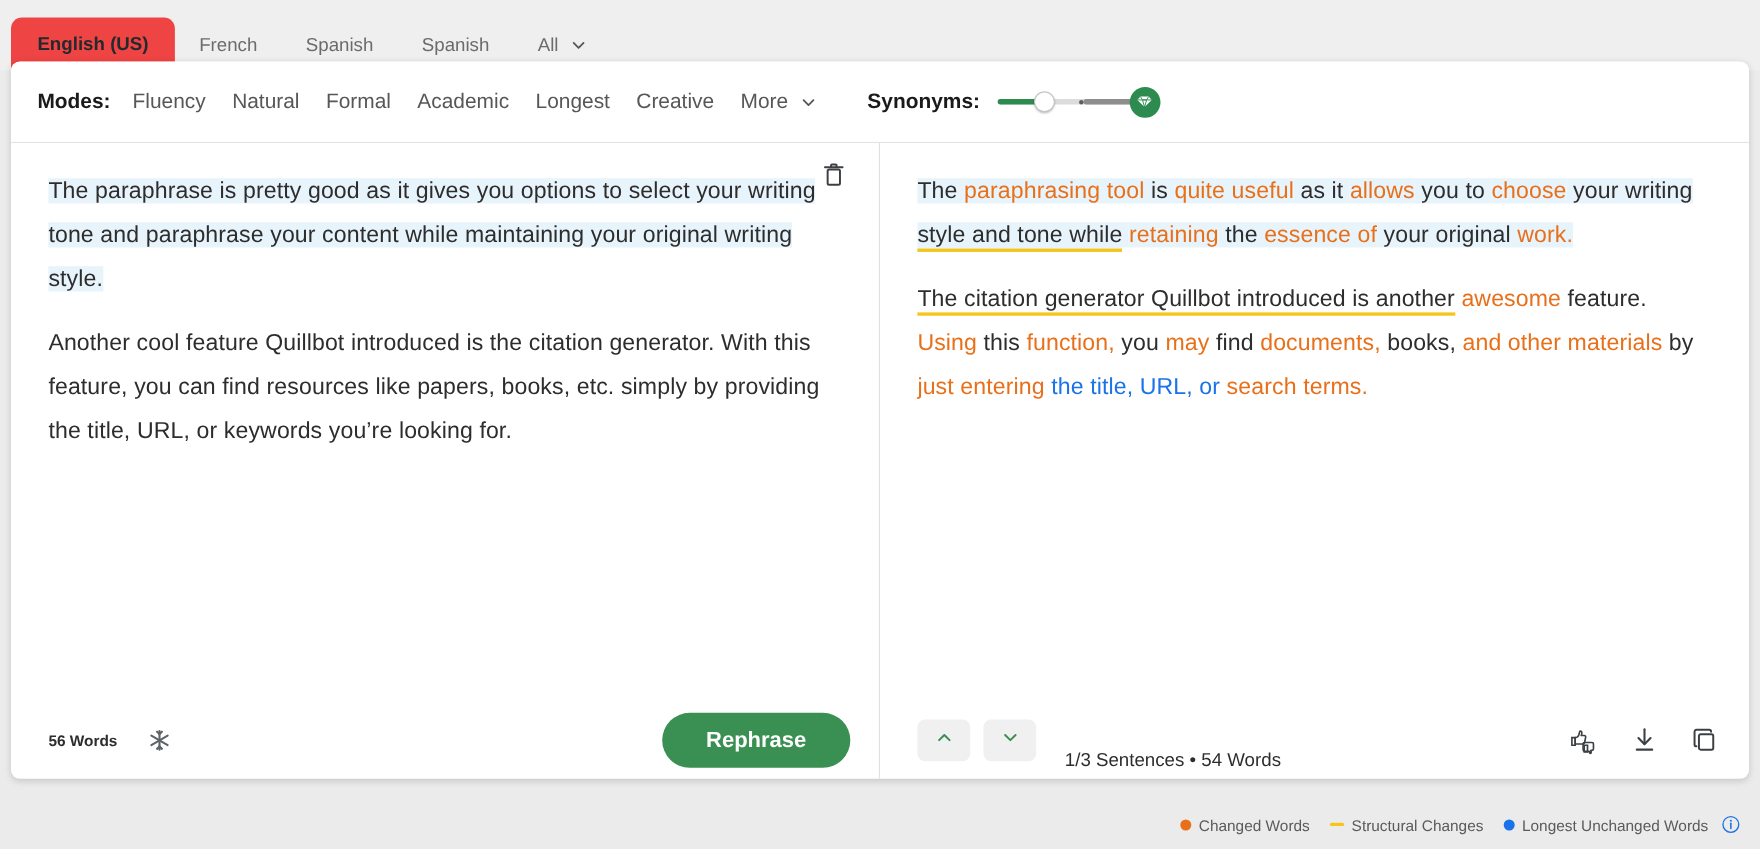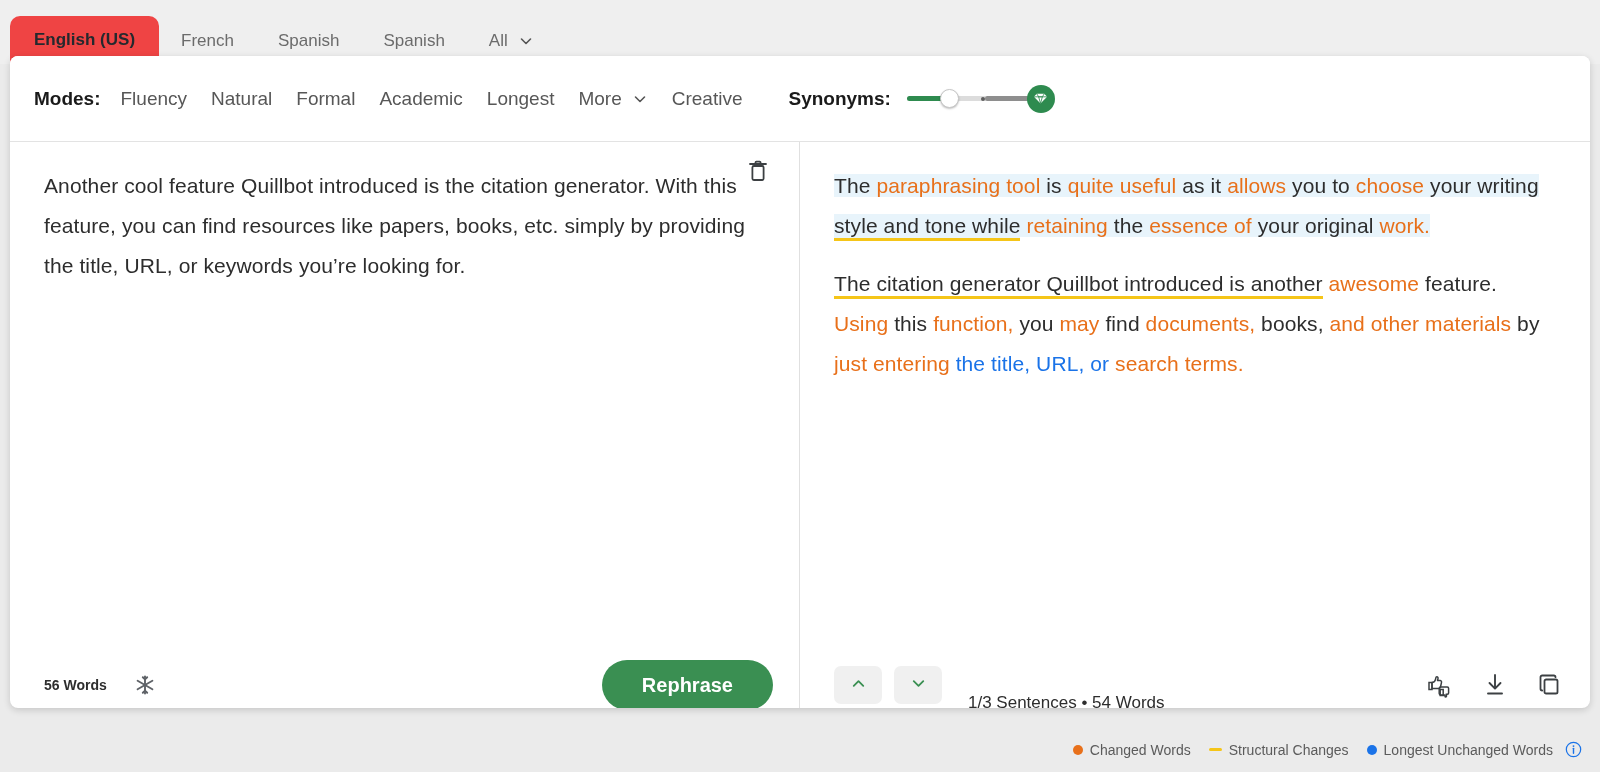--- a/index.html
+++ b/index.html
@@ -31,21 +31,21 @@
   
   .card {
     position: absolute; left: 10px; top: 56px; width: 1580px; height: 652px;
     background: #fff; border-radius: 8px;
     box-shadow: 0 2px 7px rgba(0,0,0,.16);
     overflow: hidden;
   }
 
   
   .modesbar {
-    position: relative; height: 86px; display: flex; align-items: center;
+    position: relative; height: 74px; display: flex; align-items: center;
     padding-left: 24px; border-bottom: 1px solid #e3e3e3; background: #fff;
   }
   .modes-label { font-size: 19px; font-weight: 700; color: #1a1a1a; margin-right: 20px; }
   .mode {
     font-size: 19px; color: #575757; margin-right: 24px; cursor: pointer;
     position: relative; height: 74px; display: flex; align-items: center; white-space: nowrap;
   }
   .mode.active { color: #2e8b4f; }
   .mode.active::after {
     content: ""; position: absolute; left: 0; right: 0; bottom: 0;
@@ -169,29 +169,29 @@
       <div class="mode">
         <span>Formal</span>
       </div>
       <div class="mode">
         <span>Academic</span>
       </div>
       <div class="mode">
         <span>Longest</span>
       </div>
       <div class="mode">
+        <span>Creative</span>
+      </div>
+      <div class="mode">
         <span>More</span>
         <span class="chev">
           <svg width="16" height="16" viewBox="0 0 16 16">
               <path d="M3.5 6 L8 10.5 L12.5 6" stroke="#555" stroke-width="1.6" fill="none" stroke-linecap="round" stroke-linejoin="round"></path>
             </svg>
         </span>
-      </div>
-      <div class="mode">
-        <span>Creative</span>
       </div>
 
       <div class="syn-wrap">
         <span class="syn-label">Synonyms:</span>
         <div class="slider">
           <div class="track"></div>
           <div class="track2"></div>
           <div class="fill" style="background: rgb(46, 139, 79);"></div>
           <div class="tick"></div>
           <div class="knob"></div>
@@ -203,20 +203,21 @@
             <path d="M1 6.2 h14 M6 6.2 L8 13.2 M10 6.2 L8 13.2" stroke="#2e8b4f" stroke-width=".9" fill="none"></path>
           </svg>
         </div>
       </div>
     </div>
 
     <div class="split">
 
       <div class="pane pane-left">
         <div class="text-area">
+          <p class="para"><span class="hl">The paraphrase is pretty good as it gives you options to select your writing tone and paraphrase your content while maintaining your original writing style.</span></p>
           <p class="para">Another cool feature Quillbot introduced is the citation generator. With this feature, you can find resources like papers, books, etc. simply by providing the title, URL, or keywords you’re looking for.</p>
         </div>
         <div class="trash-btn">
           <svg width="22" height="24" viewBox="0 0 22 24">
             <path d="M3 5 h16" stroke="#3c4043" stroke-width="1.8" stroke-linecap="round"></path>
             <path d="M8.5 5 V3.4 a.8.8 0 0 1 .8-.8h3.4a.8.8 0 0 1 .8.8V5" stroke="#3c4043" stroke-width="1.8" fill="none"></path>
             <rect x="5.4" y="7" width="11.2" height="14" rx="1.4" stroke="#3c4043" stroke-width="1.8" fill="none"></rect>
           </svg>
         </div>
         <div class="footer">

